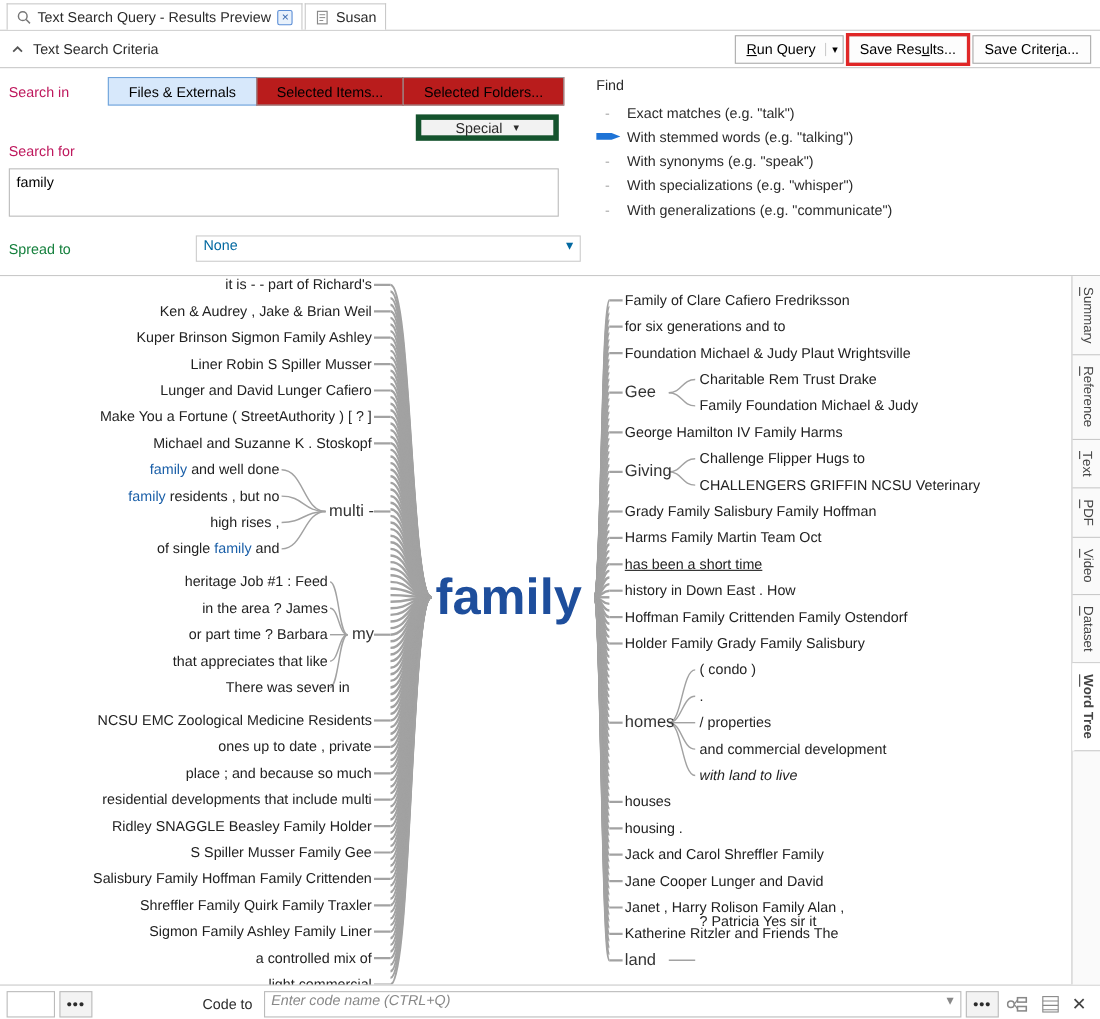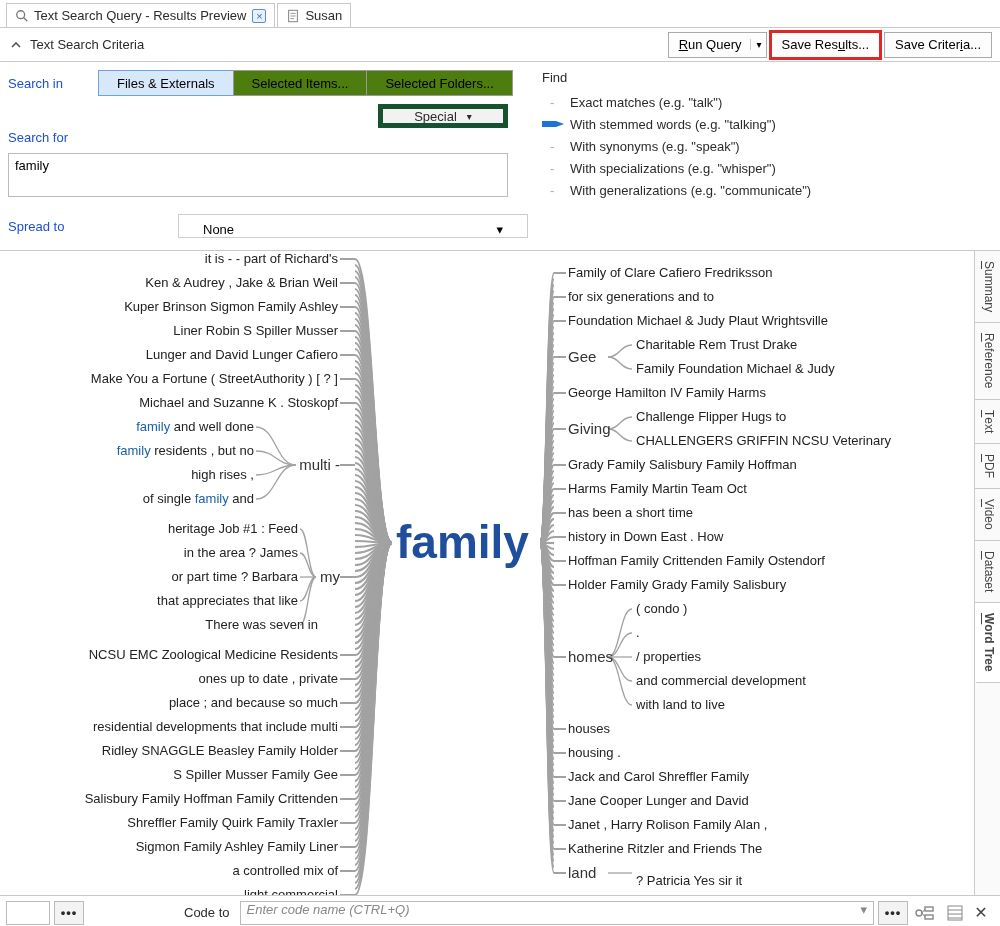--- a/index.html
+++ b/index.html
@@ -31,28 +31,28 @@
   .btn.split{padding-right:4px;}
   .btn .dd{border-left:1px solid #ccc;margin-left:8px;padding-left:6px;font-size:10px;}
   .btn.highlighted{outline:3px solid var(--highlight);outline-offset:-1px;}
   .u{text-decoration:underline;}
 
   
   .criteria-body{display:flex;padding:8px 8px 12px 8px;border-bottom:1px solid var(--border);}
   .crit-left{flex:0 0 520px;}
   .crit-right{flex:1;padding-left:14px;}
   .row{display:flex;align-items:center;margin-bottom:8px;}
-  .lbl{width:90px;color:#1d4ed8;}
+  .lbl{width:90px;color:#be185d;}
   .seg{display:flex;}
-  .segbtn{height:26px;padding:0 18px;border:1px solid #999;background:#4d7c0f;margin-right:-1px;cursor:pointer;font-size:13px;}
+  .segbtn{height:26px;padding:0 18px;border:1px solid #999;background:#b91c1c;margin-right:-1px;cursor:pointer;font-size:13px;}
   .segbtn.active{background:#d7e8fb;border-color:#6fa3db;}
   .search-for-box{width:500px;height:44px;border:1px solid #bbb;padding:4px 6px;resize:none;font-family:inherit;font-size:13px;}
   .special{height:24px;width:130px;border:5px solid #14532d;background:#f2f2f2;display:flex;align-items:center;justify-content:center;font-size:13px;cursor:pointer;margin-left:370px;}
   .special .dd{margin-left:10px;font-size:10px;}
-  .spread-sel{flex:1;height:24px;border:1px solid #ccc;background:#fff;color:#000000;padding:0 24px;display:flex;align-items:flex-end;justify-content:space-between;}
+  .spread-sel{flex:1;height:24px;border:1px solid #ccc;background:#fff;color:#0369a1;padding:0 6px;display:flex;align-items:flex-start;justify-content:space-between;}
 
   .find-title{margin-bottom:6px;}
   .find-opt{display:flex;align-items:center;height:22px;cursor:pointer;}
   .find-bullet{width:28px;display:flex;align-items:center;justify-content:flex-start;color:#888;}
   .find-bullet.sel svg{fill:#1e73d6;}
 
   
   .canvas-wrap{position:relative;height:644px;display:flex;}
   .canvas{flex:1;position:relative;overflow:hidden;}
   .root-word{position:absolute;left:396px;top:264px;font-size:46px;font-weight:600;color:var(--blue);}
@@ -134,21 +134,21 @@
       <div class="special">
         <span>Special</span>
           <span class="dd">▾</span>
       </div>
     </div>
     <div class="row" style="align-items:flex-start;">
       <span class="lbl" style="padding-top:0;">Search for</span>
     </div>
     <textarea class="search-for-box" style="">family</textarea>
     <div class="row" style="margin-top:14px;margin-bottom:0;">
-      <span class="lbl" style="width:170px;color:#1d4ed8;">Spread to</span>
+      <span class="lbl" style="width:170px;color:#15803d;">Spread to</span>
       <div class="spread-sel">
         <span>None</span>
           <span>▾</span>
       </div>
     </div>
   </div>
 
   <div class="crit-right">
     <div class="find-title">Find</div>
     <div id="find-options">
@@ -494,38 +494,38 @@
       <div class="leaf" style="top: 62px; left: 568px;">Foundation Michael &amp; Judy Plaut Wrightsville</div>
       <div class="branch-lbl" style="top: 97px; left: 568px;">Gee</div>
       <div class="leaf" style="top: 86px; left: 636px;">Charitable Rem Trust Drake</div>
       <div class="leaf" style="top: 110px; left: 636px;">Family Foundation Michael &amp; Judy</div>
       <div class="leaf" style="top: 134px; left: 568px;">George Hamilton IV Family Harms</div>
       <div class="branch-lbl" style="top: 169px; left: 568px;">Giving</div>
       <div class="leaf" style="top: 158px; left: 636px;">Challenge Flipper Hugs to</div>
       <div class="leaf" style="top: 182px; left: 636px;">CHALLENGERS GRIFFIN NCSU Veterinary</div>
       <div class="leaf" style="top: 206px; left: 568px;">Grady Family Salisbury Family Hoffman</div>
       <div class="leaf" style="top: 230px; left: 568px;">Harms Family Martin Team Oct</div>
-      <div class="leaf" style="top: 254px; left: 568px;">has been a short time</div>
+      <div class="leaf" style="top: 254px; left: 568px; text-decoration: underline;">has been a short time</div>
       <div class="leaf" style="top: 278px; left: 568px;">history in Down East . How</div>
       <div class="leaf" style="top: 302px; left: 568px;">Hoffman Family Crittenden Family Ostendorf</div>
       <div class="leaf" style="top: 326px; left: 568px;">Holder Family Grady Family Salisbury</div>
       <div class="branch-lbl" style="top: 397px; left: 568px;">homes</div>
       <div class="leaf" style="top: 350px; left: 636px;">( condo )</div>
       <div class="leaf" style="top: 374px; left: 636px;">.</div>
       <div class="leaf" style="top: 398px; left: 636px;">/ properties</div>
       <div class="leaf" style="top: 422px; left: 636px;">and commercial development</div>
-      <div class="leaf" style="top: 446px; left: 636px;">with land to live</div>
+      <div class="leaf" style="top: 446px; left: 636px; font-style: italic;">with land to live</div>
       <div class="leaf" style="top: 470px; left: 568px;">houses</div>
       <div class="leaf" style="top: 494px; left: 568px;">housing .</div>
       <div class="leaf" style="top: 518px; left: 568px;">Jack and Carol Shreffler Family</div>
       <div class="leaf" style="top: 542px; left: 568px;">Jane Cooper Lunger and David</div>
       <div class="leaf" style="top: 566px; left: 568px;">Janet , Harry Rolison Family Alan ,</div>
       <div class="leaf" style="top: 590px; left: 568px;">Katherine Ritzler and Friends The</div>
       <div class="branch-lbl" style="top: 613px; left: 568px;">land</div>
-      <div class="leaf" style="top: 622px; left: 636px;">? Patricia Yes sir it</div>
+      <div class="leaf" style="top: 579px; left: 636px;">? Patricia Yes sir it</div>
     </div>
   <div class="sidetabs" id="sidetabs">
       <div class="vtab"><span class="u">S</span>ummary</div>
       <div class="vtab"><span class="u">R</span>eference</div>
       <div class="vtab"><span class="u">T</span>ext</div>
       <div class="vtab"><span class="u">P</span>DF</div>
       <div class="vtab"><span class="u">V</span>ideo</div>
       <div class="vtab"><span class="u">D</span>ataset</div>
       <div class="vtab active"><span class="u">W</span>ord Tree</div>
     </div>

